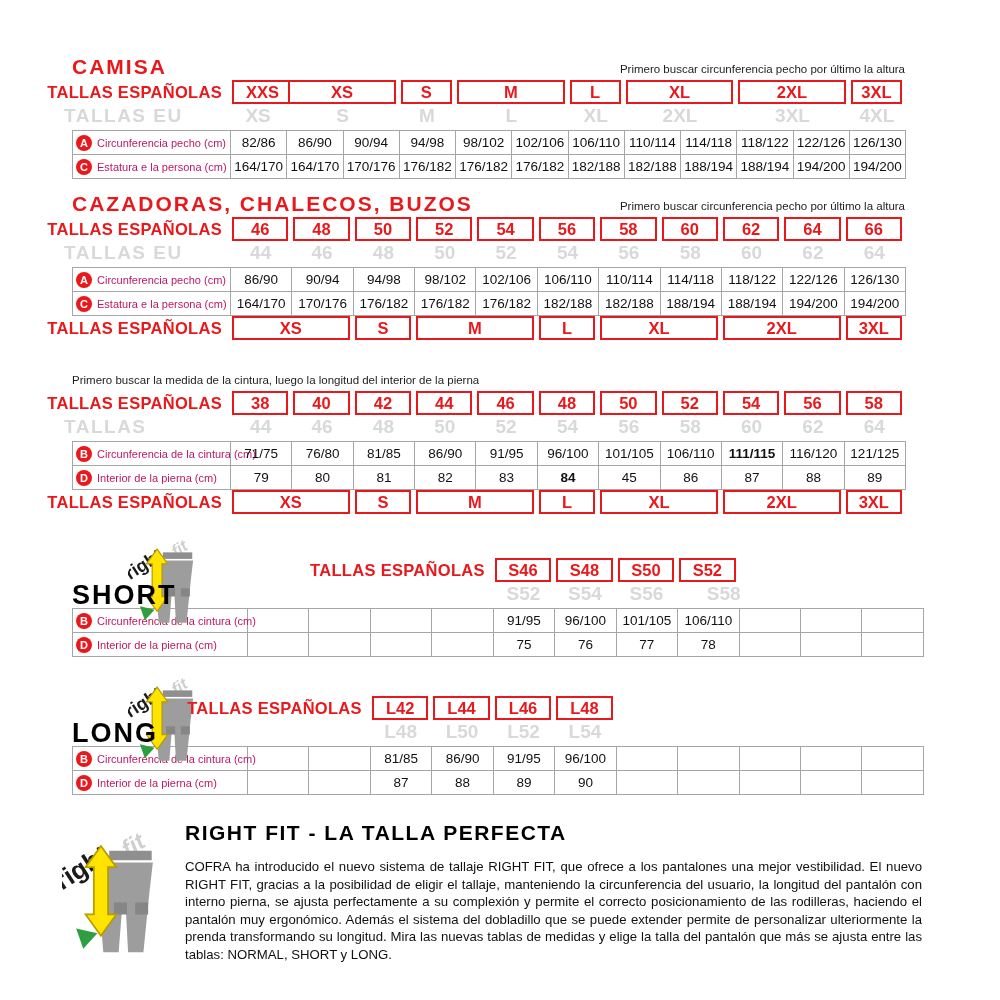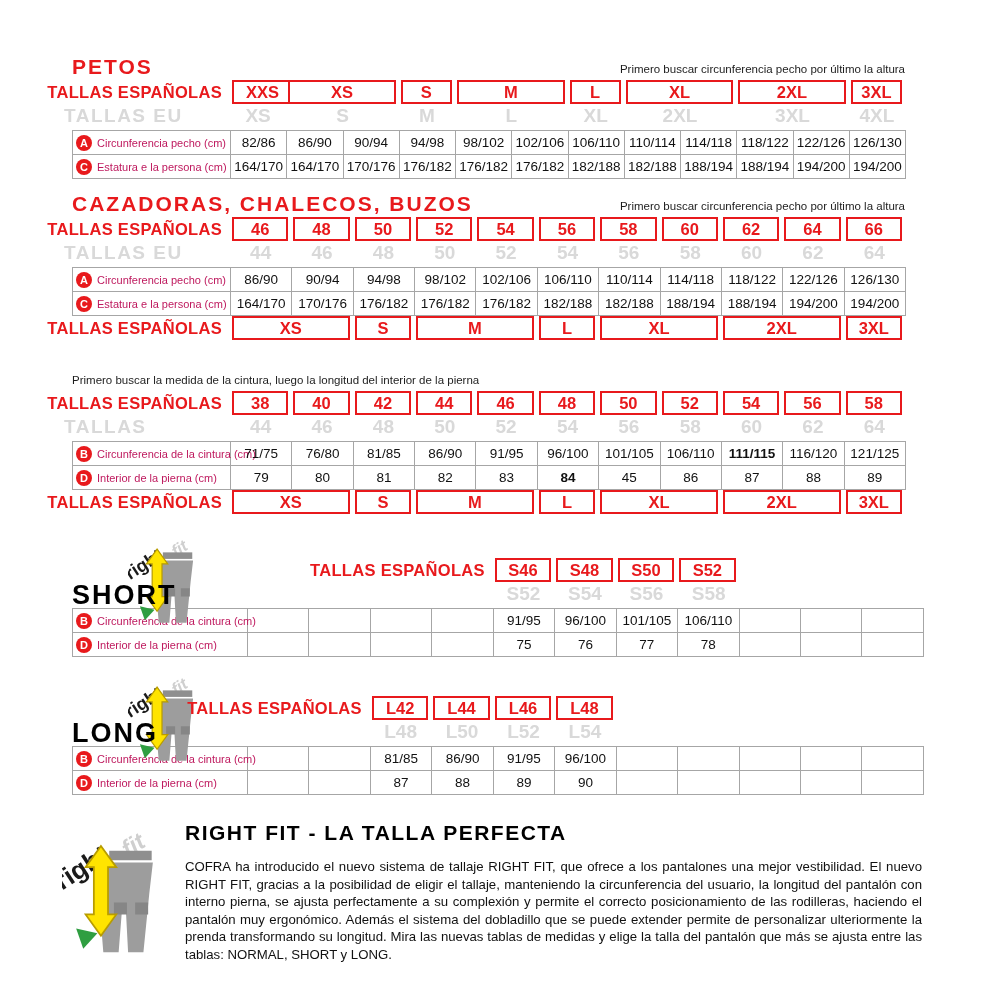--- a/index.html
+++ b/index.html
@@ -57,21 +57,21 @@
   .lt-right{font-family:"Liberation Sans",sans-serif;font-weight:bold;font-size:22px;fill:#1a1a1a;}
   .lt-fit{font-family:"Liberation Sans",sans-serif;font-weight:bold;font-style:italic;font-size:20px;fill:#cfcfcf;}
 </style>
 </head>
 <body>
 
 <div id="page">
 
   <section id="sec-camisa" class="tblwrap">
     <div class="title-row">
-      <h2 class="sec-title">PETOS</h2>
+      <h2 class="sec-title">CAMISA</h2>
       <div class="sec-note">Primero buscar circunferencia pecho por último la altura</div>
     </div>
     <div><div class="trow boxrow" style="width: 833px;">
           <div class="redbox" style="left: 160px; width: 61px;">XXS</div>
           <div class="redbox" style="left: 216.25px; width: 107.5px;">XS</div>
           <div class="redbox" style="left: 328.75px; width: 51.25px;">S</div>
           <div class="redbox" style="left: 385px; width: 107.5px;">M</div>
           <div class="redbox" style="left: 497.5px; width: 51.25px;">L</div>
           <div class="redbox" style="left: 553.75px; width: 107.5px;">XL</div>
           <div class="redbox" style="left: 666.25px; width: 107.5px;">2XL</div>
@@ -291,21 +291,21 @@
     <div><div class="trow boxrow" style="width: 850.95px;">
           <div class="redbox" style="left: 422.8px; width: 56.45px;">S46</div>
           <div class="redbox" style="left: 484.25px; width: 56.45px;">S48</div>
           <div class="redbox" style="left: 545.7px; width: 56.45px;">S50</div>
           <div class="redbox" style="left: 607.15px; width: 56.45px;">S52</div>
           <div class="red-row-label" style="width: 412.8px;">TALLAS ESPAÑOLAS</div>
         </div><div class="trow grayrow" style="width: 850.95px;">
           <div class="graycell" style="left: 420.8px; width: 61.45px;">S52</div>
           <div class="graycell" style="left: 482.25px; width: 61.45px;">S54</div>
           <div class="graycell" style="left: 543.7px; width: 61.45px;">S56</div>
-          <div class="graycell" style="left: 606px; width: 61.45px;">S58</div>
+          <div class="graycell" style="left: 621px; width: 61.45px;">S58</div>
         </div><div class="datablock"><div class="drow">
             <div class="dlabel" style="width: 175px;">
               <div class="badge">B</div>
               <div class="dlabel-text">Circunferencia de la cintura (cm)</div>
             </div>
             <div class="dcell" style="width: 61.45px;"></div>
             <div class="dcell" style="width: 61.45px;"></div>
             <div class="dcell" style="width: 61.45px;"></div>
             <div class="dcell" style="width: 61.45px;"></div>
             <div class="dcell" style="width: 61.45px;">91/95</div>

